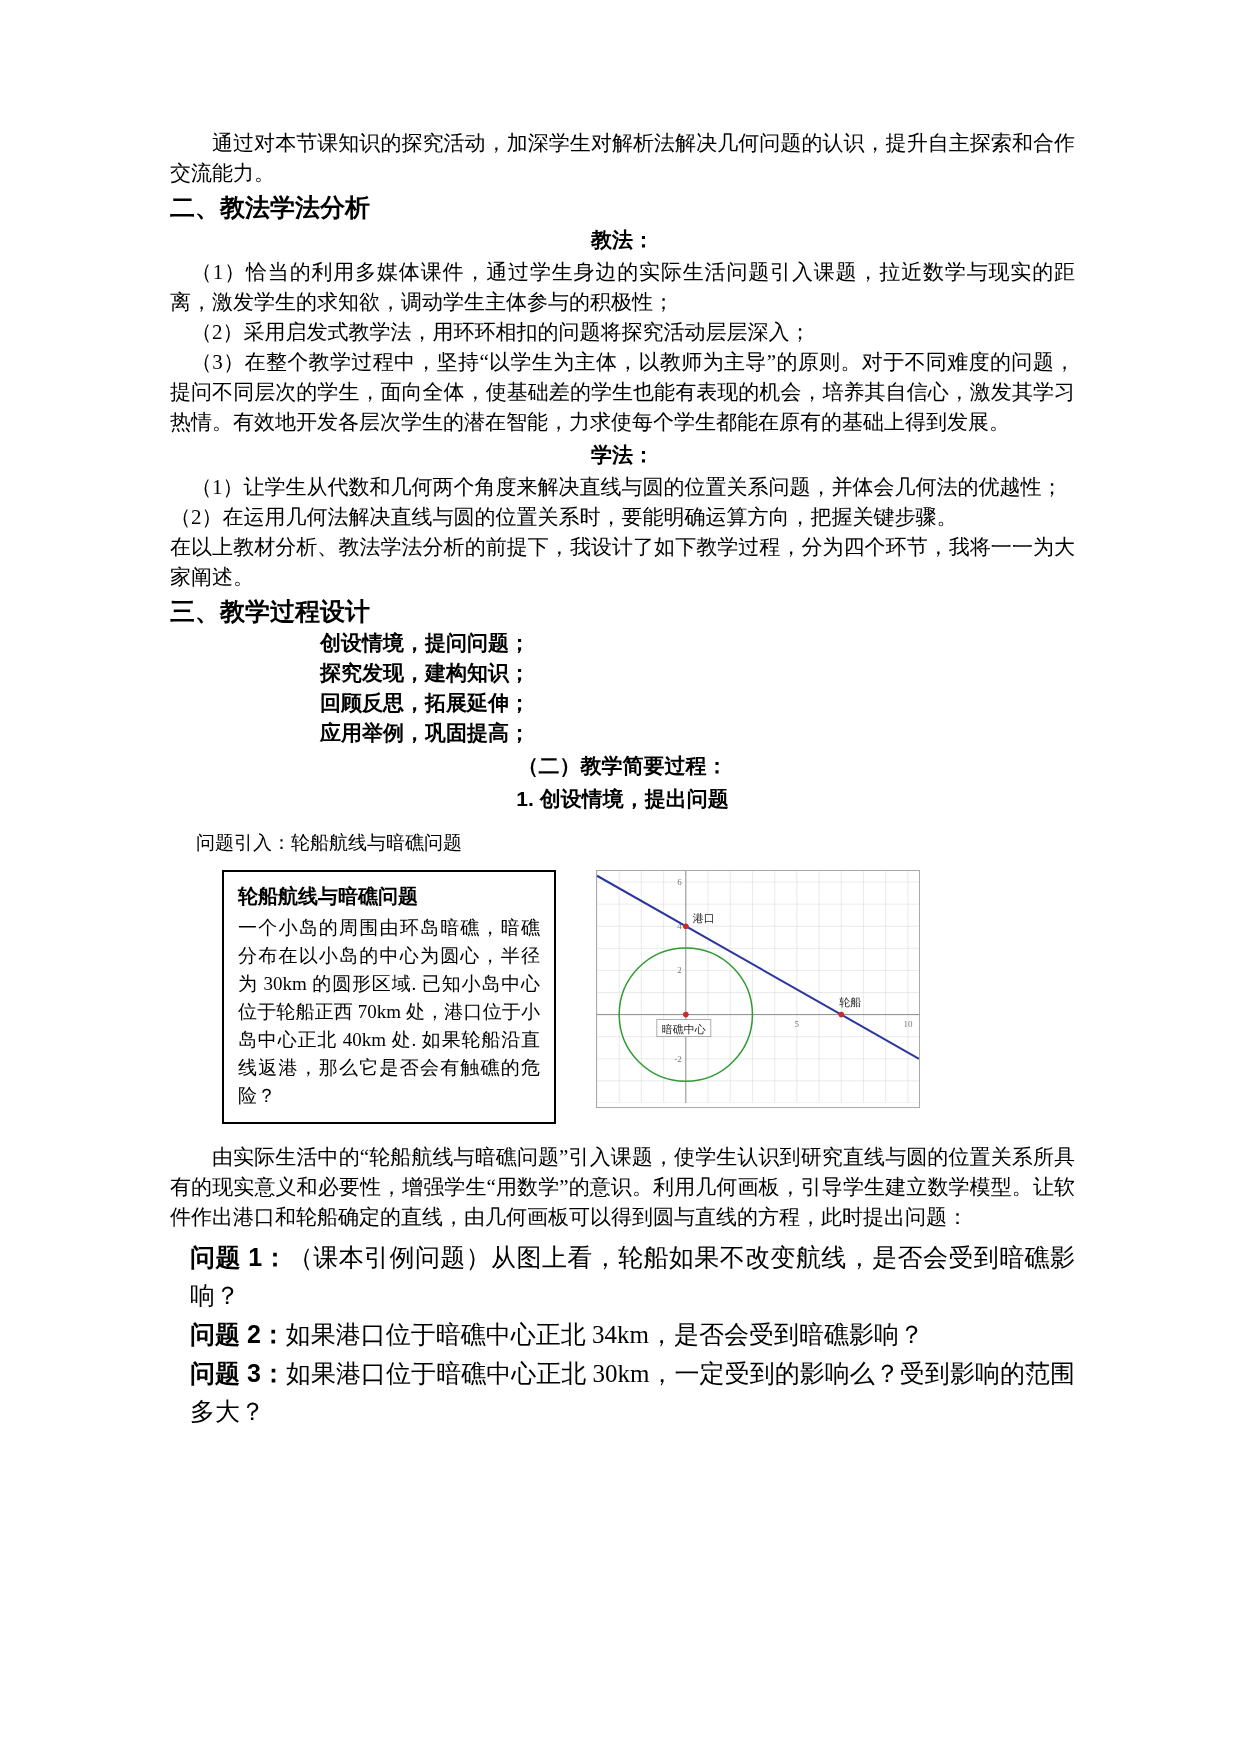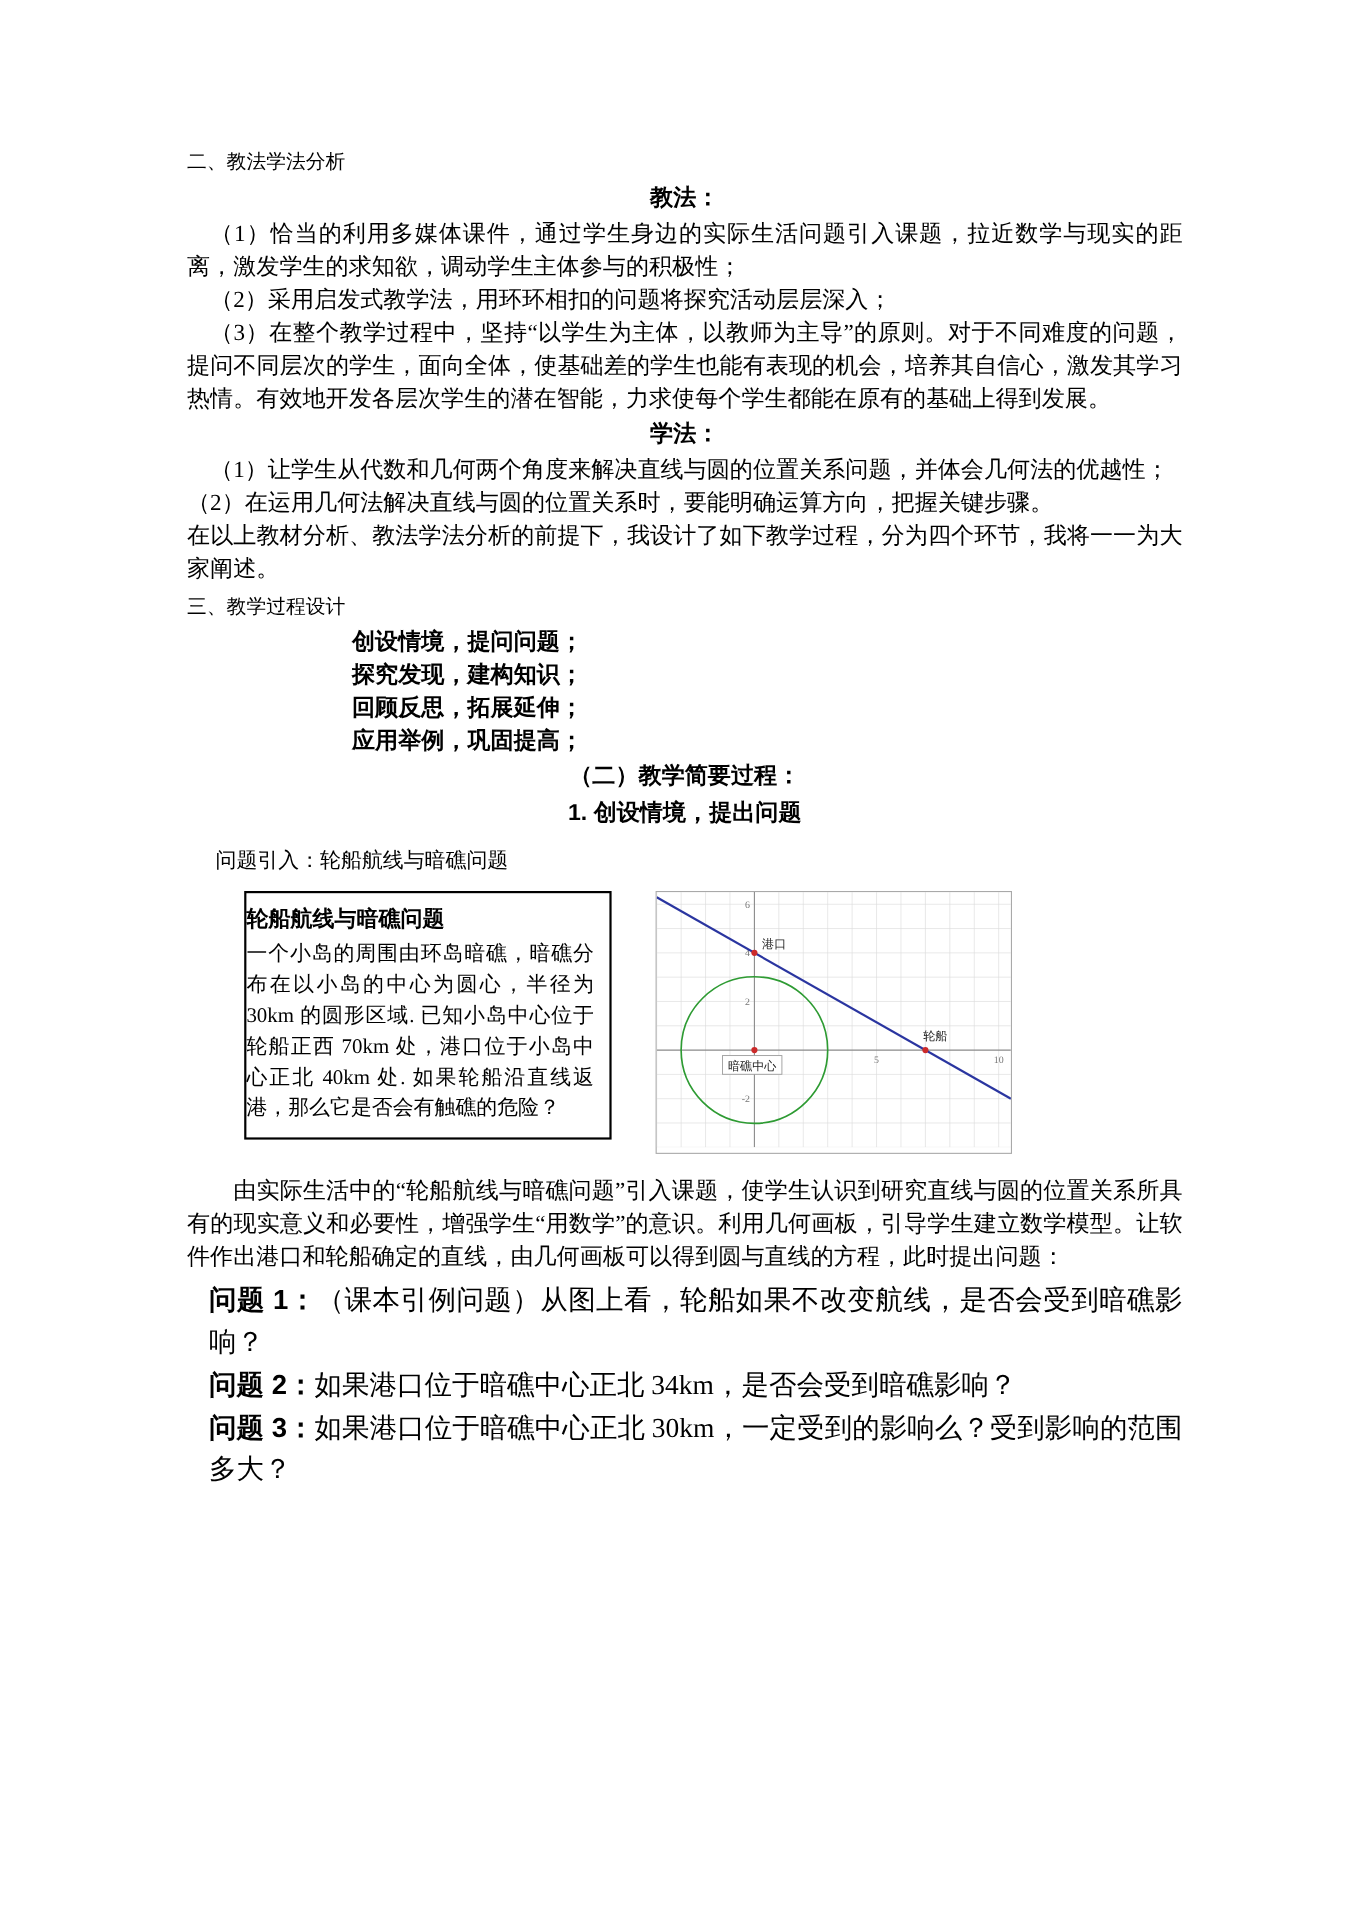--- a/index.html
+++ b/index.html
@@ -9,46 +9,47 @@
     font-family: "Liberation Serif", "DejaVu Serif", serif;
     overflow: hidden;
   }
   .page { padding: 128px 166px 0 170px; }
   p { margin: 0; }
   .body-p { font-size: 21px; line-height: 30px; text-align: justify; }
   .indent2 { text-indent: 2em; }
   .indent1 { text-indent: 1em; }
   .heading {
     font-family: "Liberation Sans", "DejaVu Sans", sans-serif;
-    font-weight: normal; font-size: 18px; line-height: 30px; margin: 4px 0 2px 0;
+    font-weight: bold; font-size: 25px; line-height: 30px; margin: 4px 0 2px 0;
   }
   .subheading {
     font-family: "Liberation Sans", "DejaVu Sans", sans-serif;
     font-weight: bold; font-size: 21px; line-height: 30px; margin: 3px 0 2px 0; text-align: center;
   }
   .struct-item { font-size: 21px; line-height: 30px; margin-left: 150px; font-weight: bold; }
   .intro-line { font-size: 19px; line-height: 26px; margin: 16px 0 0 26px; }
   .figure-row { display: flex; align-items: flex-start; margin: 14px 0 0 52px; }
-  .problem-box { width: 334px; border: 2px solid #000; padding: 10px 14px 12px 0; flex: none; }
+  .problem-box { width: 334px; border: 2px solid #000; padding: 10px 14px 12px 14px; flex: none; }
   .problem-box-title {
     font-family: "Liberation Sans", "DejaVu Sans", sans-serif;
     font-weight: bold; font-size: 20px; line-height: 28px; margin-bottom: 4px;
   }
   .problem-box-text { font-size: 19px; line-height: 28px; text-align: justify; }
   .chart-wrap { margin-left: 40px; border: 1px solid #a9a9a9; background: #fff; flex: none; font-family: "Liberation Serif", serif; }
   .explain { margin-top: 18px; }
   .questions { margin-top: 6px; }
   .question { font-size: 25px; line-height: 38px; margin-left: 20px; text-align: justify; }
   .qlabel { font-family: "Liberation Sans", "DejaVu Sans", sans-serif; font-weight: bold; }
 </style>
 </head>
 <body>
 
 <div class="page">
 
+  <p class="body-p indent2">通过对本节课知识的探究活动，加深学生对解析法解决几何问题的认识，提升自主探索和合作交流能力。</p>
 
   <p class="heading">二、教法学法分析</p>
   <p class="subheading">教法：</p>
   <p class="body-p indent1">（1）恰当的利用多媒体课件，通过学生身边的实际生活问题引入课题，拉近数学与现实的距离，激发学生的求知欲，调动学生主体参与的积极性；</p>
   <p class="body-p indent1">（2）采用启发式教学法，用环环相扣的问题将探究活动层层深入；</p>
   <p class="body-p indent1">（3）在整个教学过程中，坚持“以学生为主体，以教师为主导”的原则。对于不同难度的问题，提问不同层次的学生，面向全体，使基础差的学生也能有表现的机会，培养其自信心，激发其学习热情。有效地开发各层次学生的潜在智能，力求使每个学生都能在原有的基础上得到发展。</p>
   <p class="subheading">学法：</p>
   <p class="body-p indent1">（1）让学生从代数和几何两个角度来解决直线与圆的位置关系问题，并体会几何法的优越性；</p>
   <p class="body-p">（2）在运用几何法解决直线与圆的位置关系时，要能明确运算方向，把握关键步骤。</p>
   <p class="body-p">在以上教材分析、教法学法分析的前提下，我设计了如下教学过程，分为四个环节，我将一一为大家阐述。</p>

